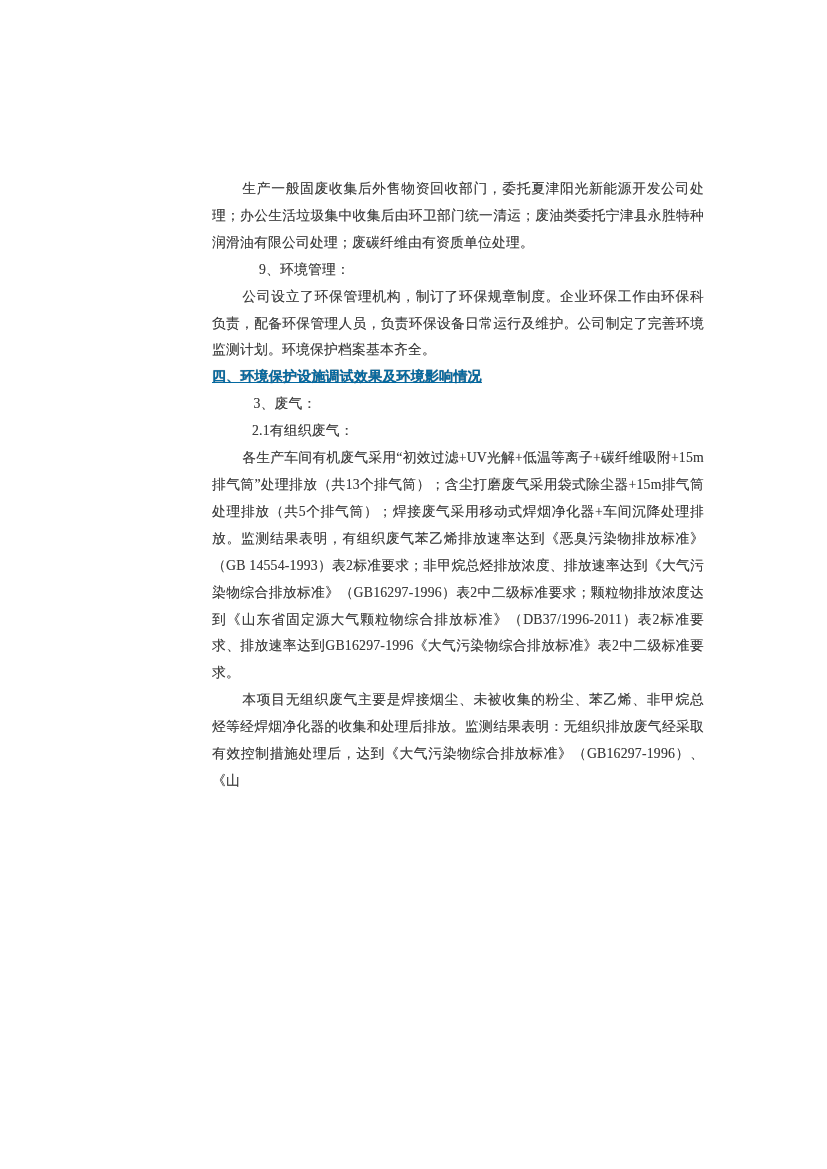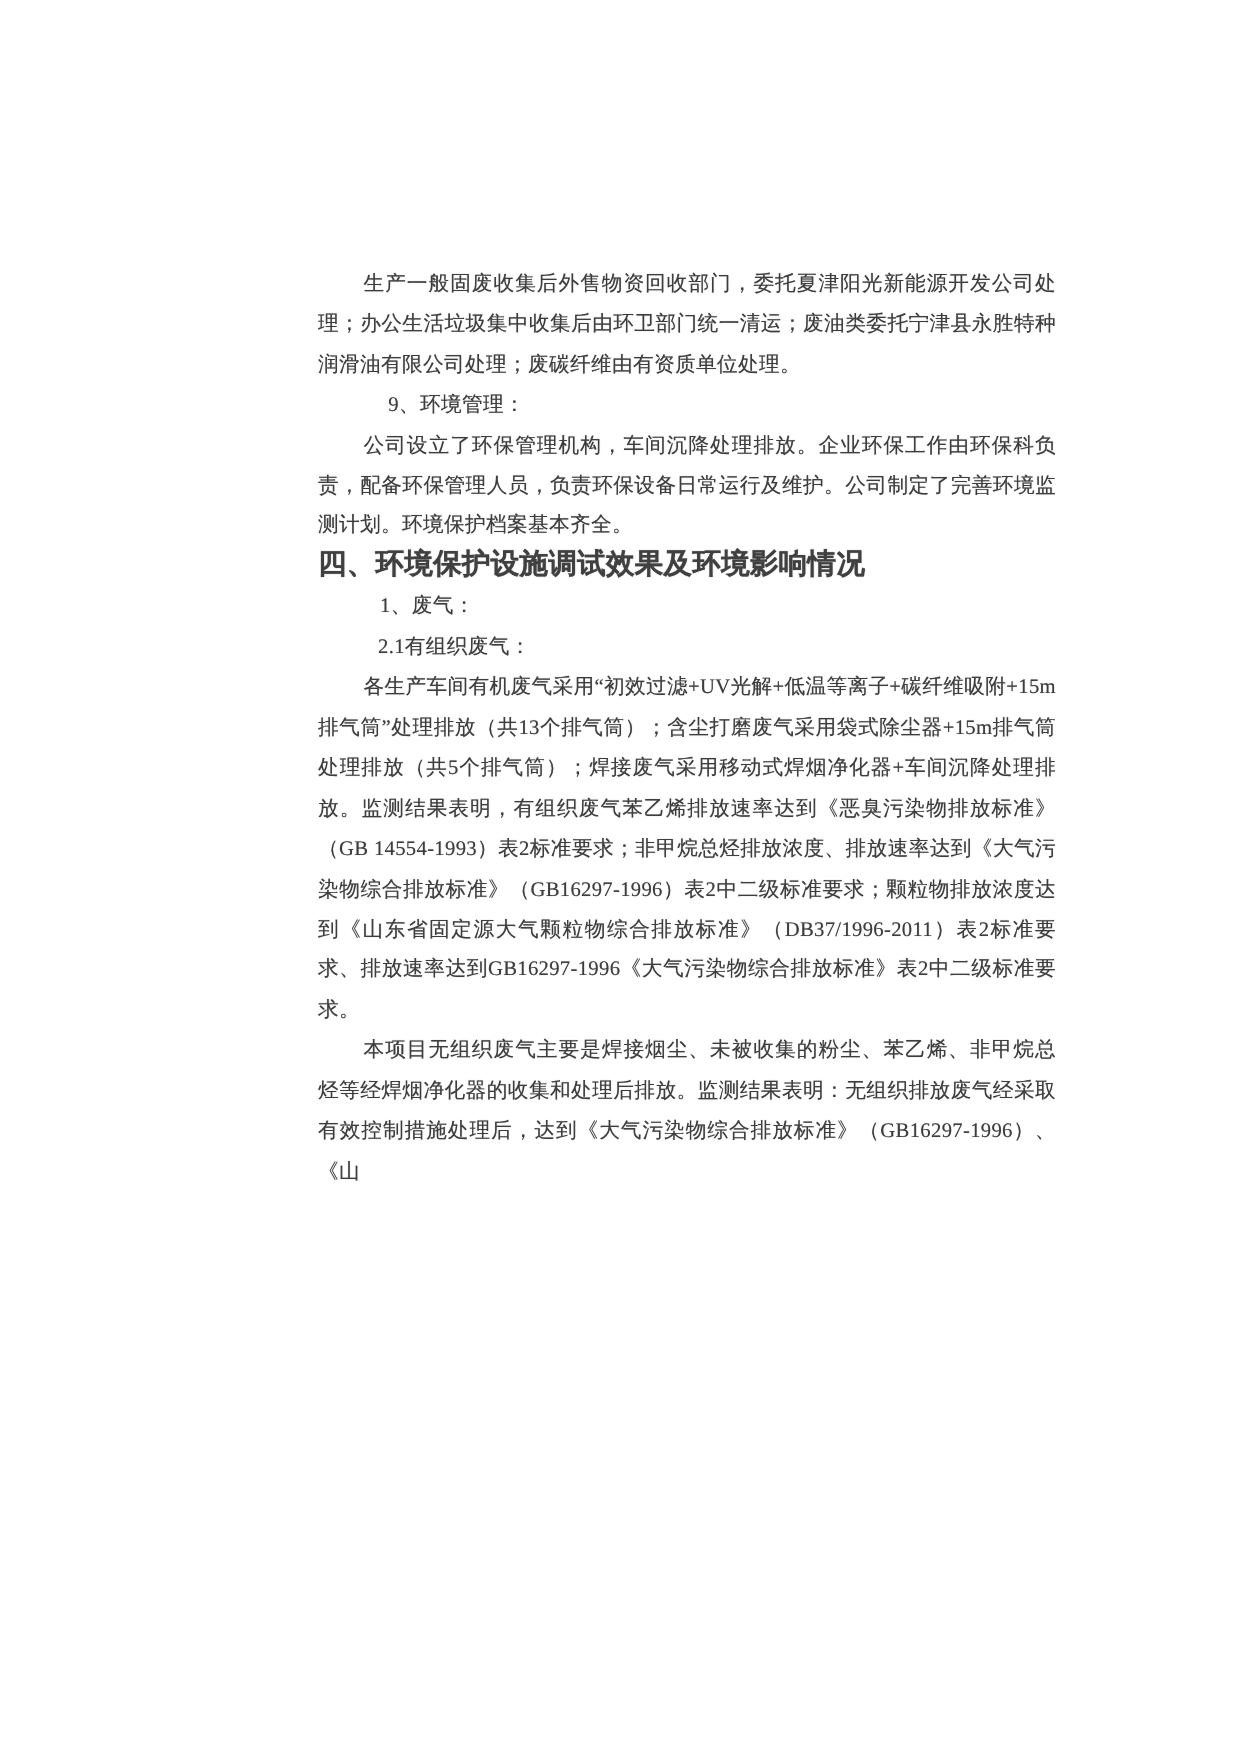--- a/index.html
+++ b/index.html
@@ -34,40 +34,41 @@
     letter-spacing: 0.2px;
     
     text-shadow: 0 0 0.6px rgba(70,70,70,0.55);
   }
   .content p {
     margin: 0;
     padding: 0;
   }
   p.heading {
     font-weight: 700;
-    color: #404040;
-    font-size: 19px;
+    color: #0369a1;
+    font-size: 14px;
     text-shadow: 0 0 0.7px rgba(25,25,25,0.6);
+    text-decoration: underline;
   }
   
   .ind-0   { text-indent: 0; }
   .ind-06  { text-indent: 0.6em; }
   .ind-22  { text-indent: 2.2em; }
   .ind-27  { text-indent: 2.7em; }
   .ind-29  { text-indent: 2.9em; }
   .ind-30  { text-indent: 3.0em; }
   .ind-34  { text-indent: 3.4em; }
 </style>
 </head>
 <body>
 
 <div class="page">
   <div class="content">
     <p class="ind-22">生产一般固废收集后外售物资回收部门，委托夏津阳光新能源开发公司处理；办公生活垃圾集中收集后由环卫部门统一清运；废油类委托宁津县永胜特种润滑油有限公司处理；废碳纤维由有资质单位处理。</p>
     <p class="ind-34">9、环境管理：</p>
-    <p class="ind-22">公司设立了环保管理机构，车间沉降处理排放。企业环保工作由环保科负责，配备环保管理人员，负责环保设备日常运行及维护。公司制定了完善环境监测计划。环境保护档案基本齐全。</p>
+    <p class="ind-22">公司设立了环保管理机构，制订了环保规章制度。企业环保工作由环保科负责，配备环保管理人员，负责环保设备日常运行及维护。公司制定了完善环境监测计划。环境保护档案基本齐全。</p>
     <p class="heading ind-0">四、环境保护设施调试效果及环境影响情况</p>
-    <p class="ind-30">1、废气：</p>
+    <p class="ind-30">3、废气：</p>
     <p class="ind-29">2.1有组织废气：</p>
     <p class="ind-22">各生产车间有机废气采用“初效过滤+UV光解+低温等离子+碳纤维吸附+15m排气筒”处理排放（共13个排气筒）；含尘打磨废气采用袋式除尘器+15m排气筒处理排放（共5个排气筒）；焊接废气采用移动式焊烟净化器+车间沉降处理排放。监测结果表明，有组织废气苯乙烯排放速率达到《恶臭污染物排放标准》（GB 14554-1993）表2标准要求；非甲烷总烃排放浓度、排放速率达到《大气污染物综合排放标准》（GB16297-1996）表2中二级标准要求；颗粒物排放浓度达到《山东省固定源大气颗粒物综合排放标准》（DB37/1996-2011）表2标准要求、排放速率达到GB16297-1996《大气污染物综合排放标准》表2中二级标准要求。</p>
     <p class="ind-22">本项目无组织废气主要是焊接烟尘、未被收集的粉尘、苯乙烯、非甲烷总烃等经焊烟净化器的收集和处理后排放。监测结果表明：无组织排放废气经采取有效控制措施处理后，达到《大气污染物综合排放标准》（GB16297-1996）、《山</p>
   </div>
 </div>
 
 </body></html>

